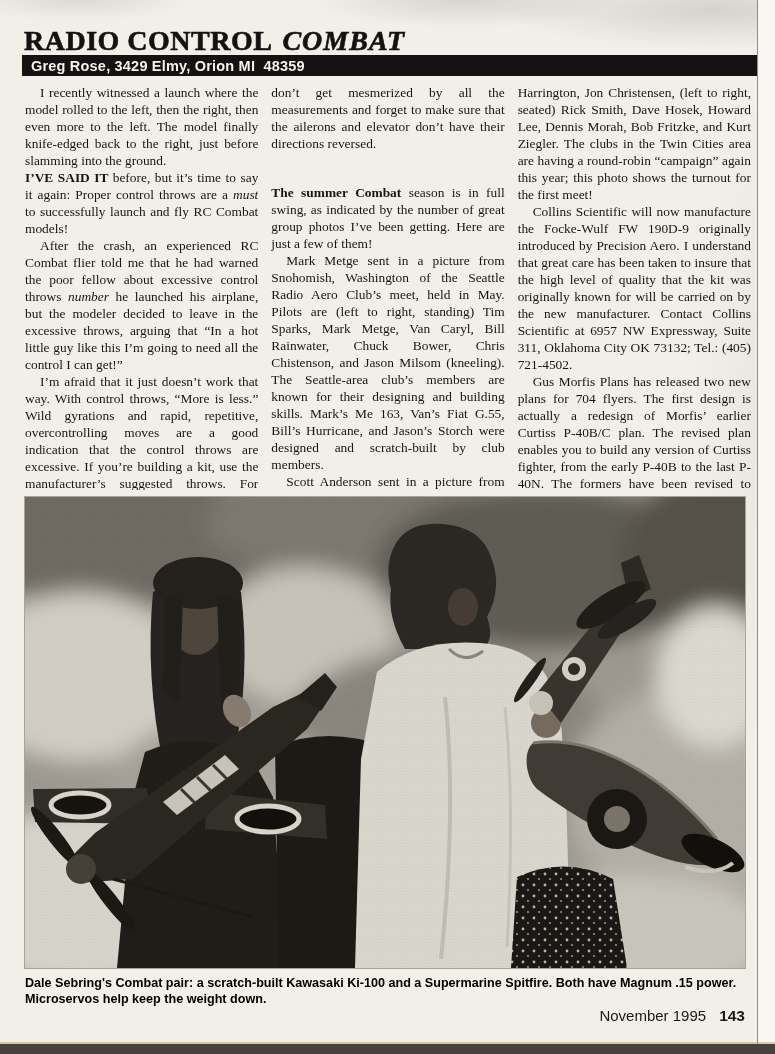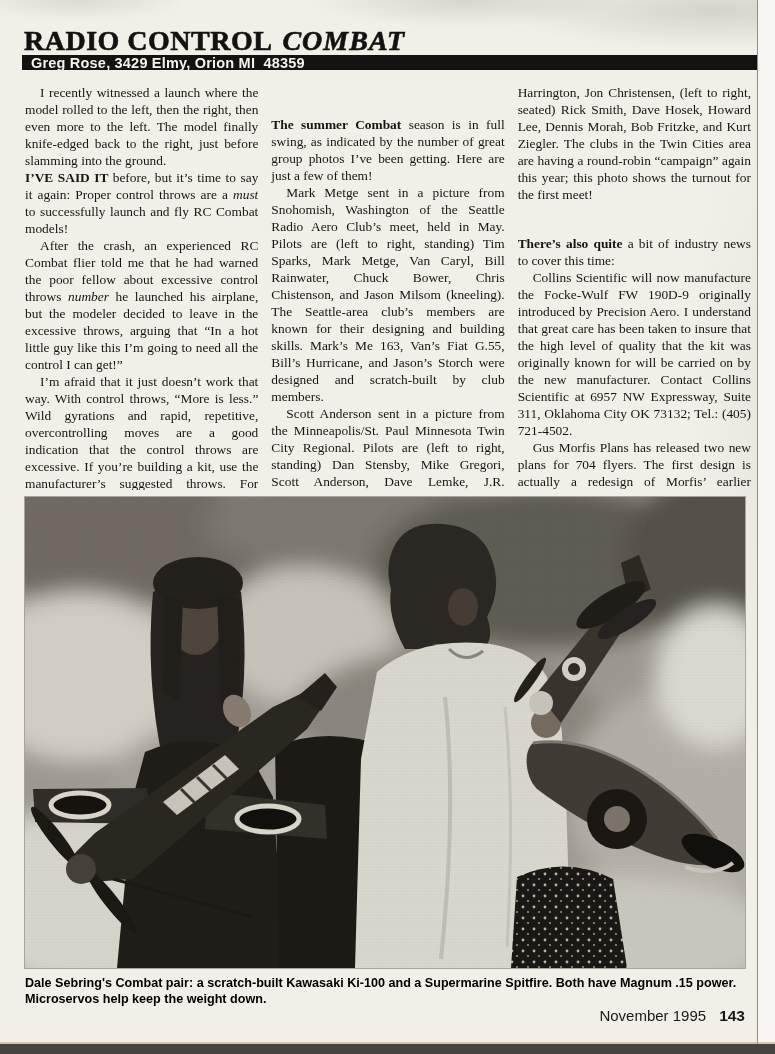--- a/index.html
+++ b/index.html
@@ -14,21 +14,21 @@
     font-family:"Liberation Serif", serif;
     color:#171512;
   }
   .abs{position:absolute;}
 
   
   .title{left:24px;top:25px;font-family:Liberation Serif, serif;font-weight:bold;
          font-size:28px;letter-spacing:.5px;color:#141210;white-space:pre;
          -webkit-text-stroke:.6px #141210;}
   .title .accent{font-style:italic;margin-left:10px;letter-spacing:1px;}
-  .byline-bar{left:22px;top:55px;width:737px;height:15px;background:#151311;
+  .byline-bar{left:22px;top:55px;width:737px;height:21px;background:#151311;
          display:flex;align-items:center;}
   .byline{font-family:"Liberation Sans",sans-serif;font-weight:bold;font-size:14.5px;
          color:#f5f3ee;padding-left:9px;white-space:pre;letter-spacing:.2px;}
 
   
   .article{left:25px;top:84px;width:726px;height:406px;display:flex;gap:13px;overflow:hidden;}
   .col{flex:1 1 0;font-size:13.4px;line-height:17px;text-align:justify;overflow:hidden;}
   .para{margin:0;}
   .para.indent{text-indent:15px;}
   .para.gap{margin-top:32px;}
@@ -63,27 +63,27 @@
 </div>
 
 <div class="abs article">
   <div class="col">
       <p class="para indent"><span>I recently witnessed a launch where the model rolled to the left, then the right, then even more to the left. The model finally knife-edged back to the right, just before slamming into the ground.</span></p>
       <p class="para"><span class="b">I’VE SAID IT </span><span>before, but it’s time to say it again: Proper control throws are a </span><span class="i">must</span><span> to successfully launch and fly RC Combat models!</span></p>
       <p class="para indent"><span>After the crash, an experienced RC Combat flier told me that he had warned the poor fellow about excessive control throws </span><span class="i">number</span><span> he launched his airplane, but the modeler decided to leave in the excessive throws, arguing that “In a hot little guy like this I’m going to need all the control I can get!”</span></p>
       <p class="para indent"><span>I’m afraid that it just doesn’t work that way. With control throws, “More is less.” Wild gyrations and rapid, repetitive, overcontrolling moves are a good indication that the control throws are excessive. If you’re building a kit, use the manufacturer’s suggested throws. For scratch-builders, a good rule of thumb is ⅛ inch (never more than 3/16 inch) each way for aileron travel, and a ¼ inch (never more than ⅜ inch) each way for elevator travel. While you’re checking the throws,</span></p>
     </div>
   <div class="col">
+      <p class="para"><span>don’t get mesmerized by all the measurements and forget to make sure that the ailerons and elevator don’t have their directions reversed.</span></p>
       <p class="para gap"><span class="b">The summer Combat </span><span>season is in full swing, as indicated by the number of great group photos I’ve been getting. Here are just a few of them!</span></p>
       <p class="para indent"><span>Mark Metge sent in a picture from Snohomish, Washington of the Seattle Radio Aero Club’s meet, held in May. Pilots are (left to right, standing) Tim Sparks, Mark Metge, Van Caryl, Bill Rainwater, Chuck Bower, Chris Chistenson, and Jason Milsom (kneeling). The Seattle-area club’s members are known for their designing and building skills. Mark’s Me 163, Van’s Fiat G.55, Bill’s Hurricane, and Jason’s Storch were designed and scratch-built by club members.</span></p>
       <p class="para indent"><span>Scott Anderson sent in a picture from the Minneapolis/St. Paul Minnesota Twin City Regional. Pilots are (left to right, standing) Dan Stensby, Mike Gregori, Scott Anderson, Dave Lemke, J.R. Venegas, Mike Fredricks, Neal Bentley, Steve O’Hearn, Merlin Gorowski, Scott</span></p>
     </div>
   <div class="col">
       <p class="para"><span>Harrington, Jon Christensen, (left to right, seated) Rick Smith, Dave Hosek, Howard Lee, Dennis Morah, Bob Fritzke, and Kurt Ziegler. The clubs in the Twin Cities area are having a round-robin “campaign” again this year; this photo shows the turnout for the first meet!</span></p>
-      <p class="para gap"><span class="b">There’s also quite </span><span>a bit of industry news to cover this time:</span></p>
       <p class="para indent"><span>Collins Scientific will now manufacture the Focke-Wulf FW 190D-9 originally introduced by Precision Aero. I understand that great care has been taken to insure that the high level of quality that the kit was originally known for will be carried on by the new manufacturer. Contact Collins Scientific at 6957 NW Expressway, Suite 311, Oklahoma City OK 73132; Tel.: (405) 721-4502.</span></p>
       <p class="para indent"><span>Gus Morfis Plans has released two new plans for 704 flyers. The first design is actually a redesign of Morfis’ earlier Curtiss P-40B/C plan. The revised plan enables you to build any version of Curtiss fighter, from the early P-40B to the last P-40N. The formers have been revised to improve the look of the model; the new plans improve the “slab-sided” look the</span></p>
     </div>
 </div>
 
 <div class="abs photo-frame">
   <svg viewBox="0 0 720 471" preserveAspectRatio="none">
     <defs>
       <filter id="blur" x="-40%" y="-40%" width="180%" height="180%">
           <feGaussianBlur stdDeviation="11"></feGaussianBlur>

